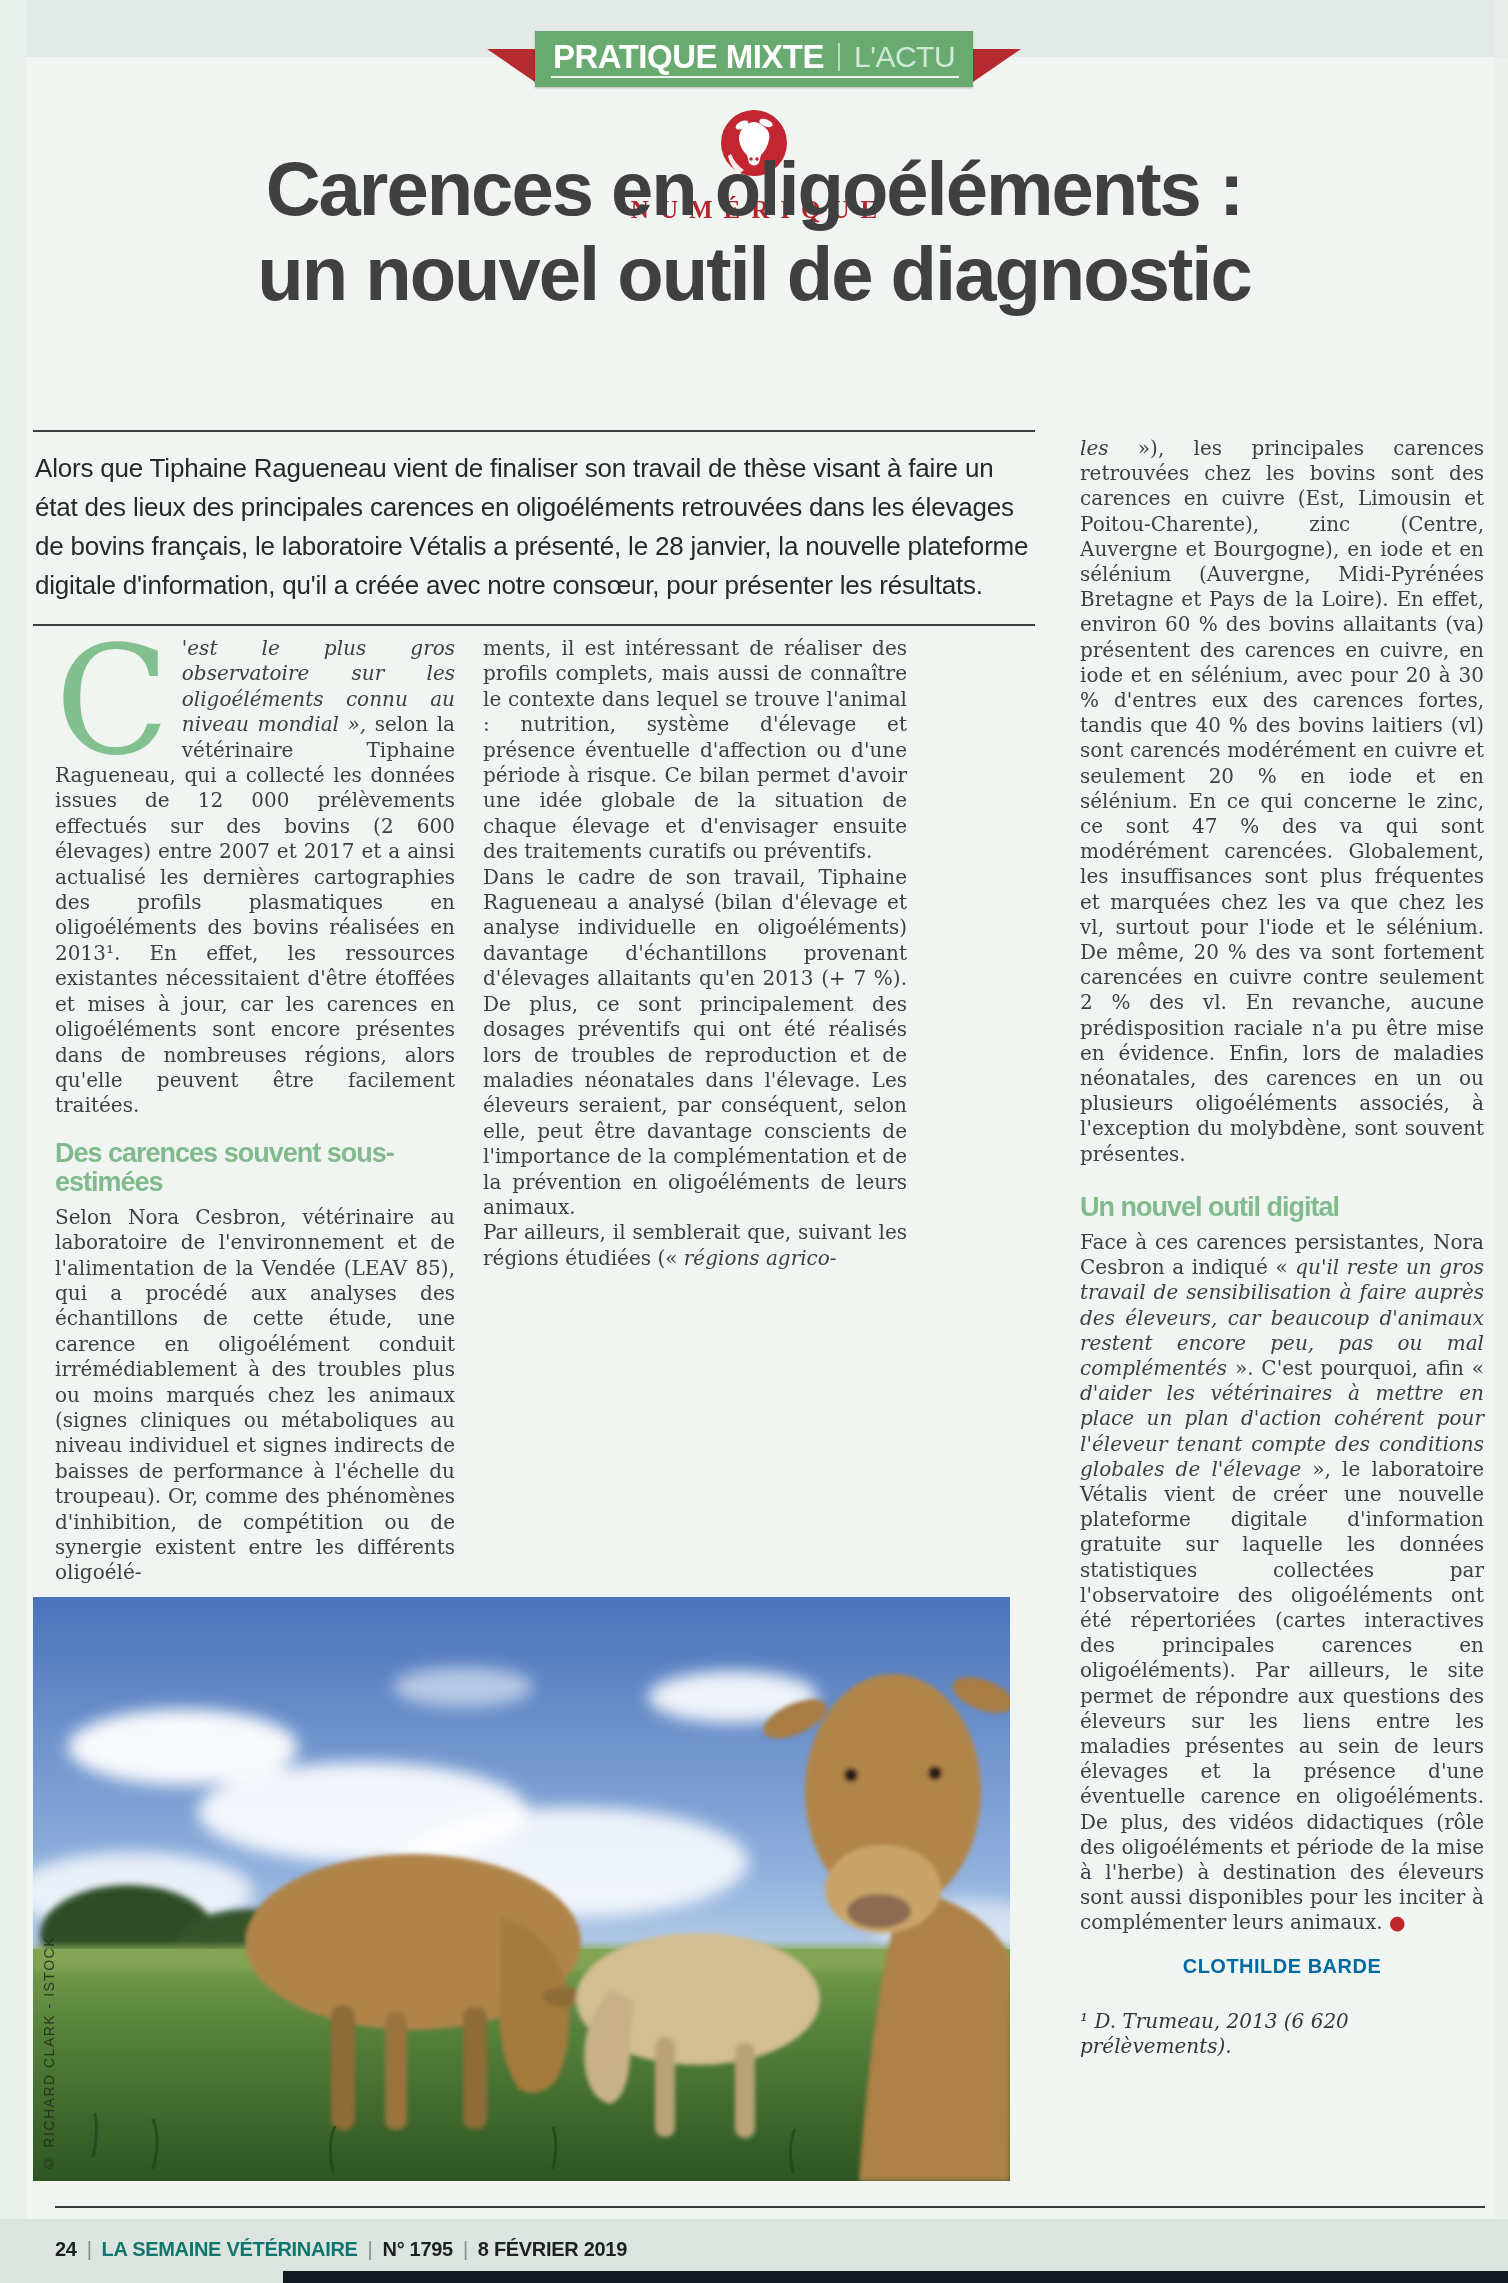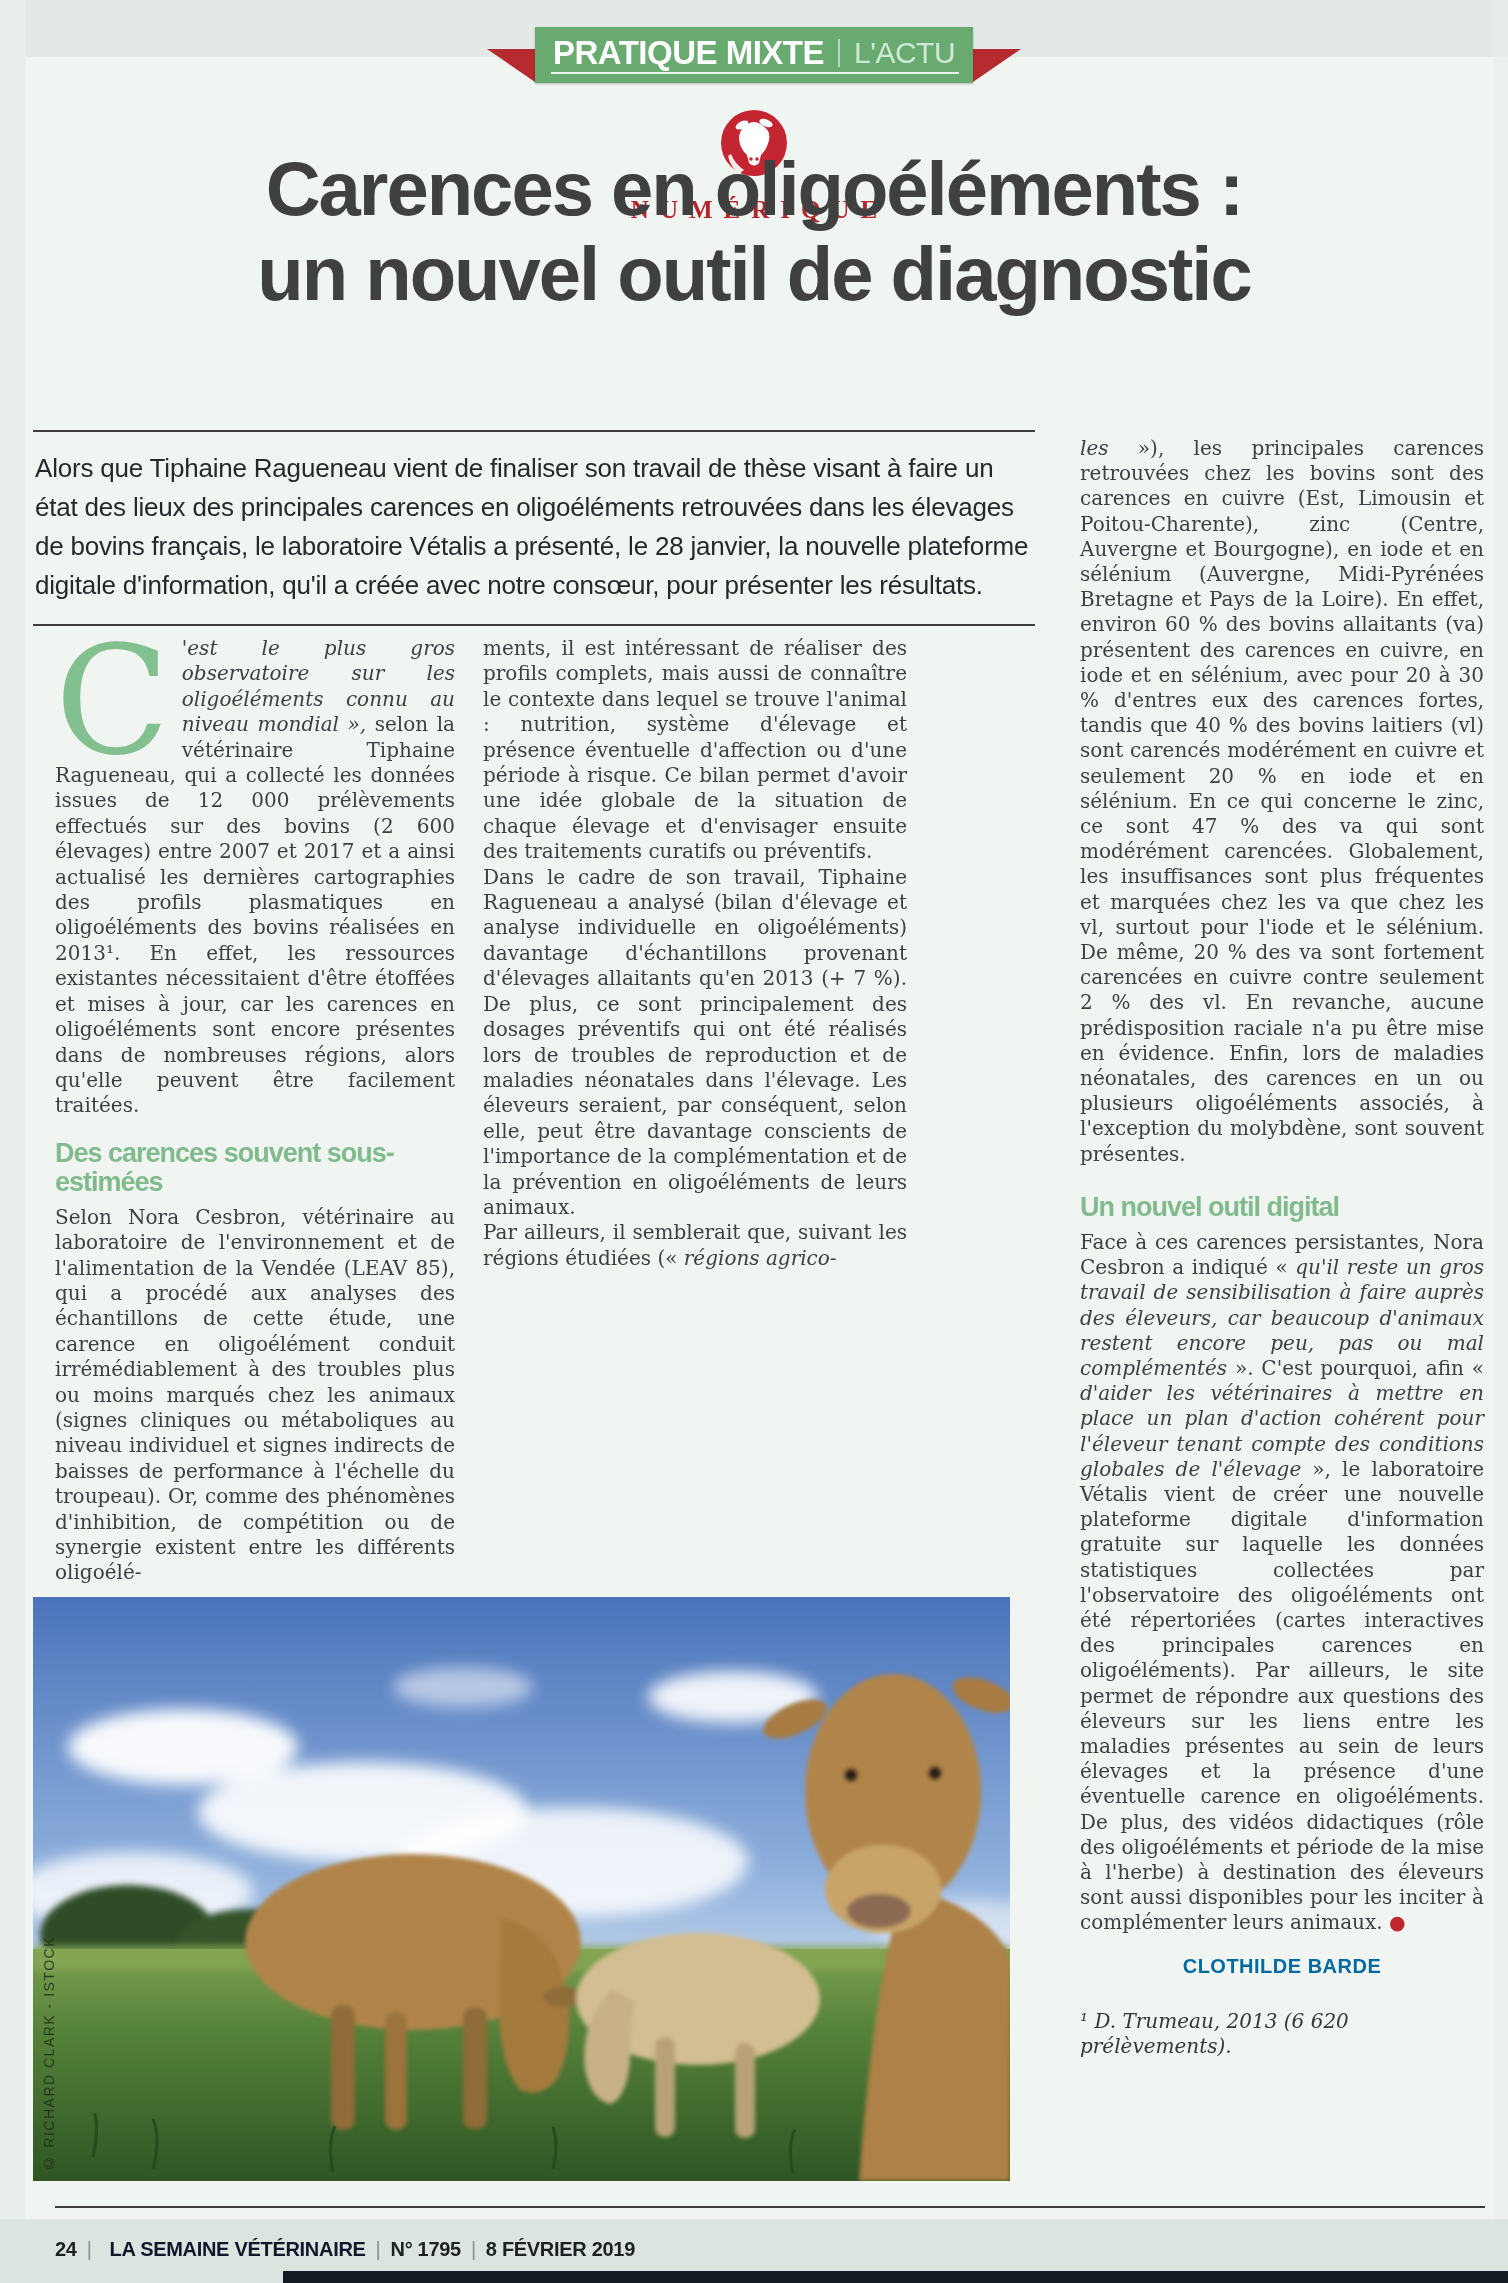--- a/index.html
+++ b/index.html
@@ -6,21 +6,21 @@
   .page{
     position:relative; width:1508px; height:2283px; margin:0 auto;
     background:#f1f5f2; overflow:hidden;
     font-family:"DejaVu Serif", serif; color:#3c4044;
   }
   .top-band{position:absolute;left:0;top:0;width:1508px;height:57px;background:#e3e9e6;}
   .left-edge{position:absolute;left:0;top:0;width:26px;height:2283px;background:#e9efeb;}
   .right-edge{position:absolute;right:0;top:0;width:14px;height:2283px;background:#e9efeb;opacity:.6;}
 
   
-  .badge-row{position:absolute;top:22px;left:0;width:1508px;display:flex;justify-content:center;align-items:center;}
+  .badge-row{position:absolute;top:22px;left:0;width:1508px;display:flex;justify-content:center;align-items:flex-end;}
   .ribbon{margin-top:27px;flex:0 0 auto;}
   .badge{
     position:relative;background:#68aa70;padding:9px 18px 13px 18px;
     display:flex;align-items:center;gap:14px;box-shadow:0 1px 2px rgba(0,0,0,.25);
   }
   .badge::after{content:"";position:absolute;left:16px;right:14px;bottom:9px;height:2px;background:rgba(255,255,255,.85);}
   .badge-left{font-family:"Liberation Sans",sans-serif;font-weight:700;font-size:33px;line-height:34px;color:#ffffff;letter-spacing:-.5px;}
   .badge-div{width:2px;height:28px;background:rgba(255,255,255,.55);}
   .badge-right{font-family:"Liberation Sans",sans-serif;font-weight:400;font-size:30px;line-height:34px;color:#cfe9d6;letter-spacing:-.5px;}
 
@@ -80,21 +80,21 @@
   .footnote{margin-top:30px;font-style:italic;font-size:20px;color:#33373a;text-align:left;}
 
   
   .footer-rule{position:absolute;left:55px;top:2206px;width:1430px;height:2px;background:#3c3c3c;}
   .bottom-band{position:absolute;left:0;top:2219px;width:1508px;height:64px;background:#dce4df;}
   .footer{
     position:absolute;left:55px;top:2238px;display:flex;align-items:baseline;gap:10px;
     font-family:"Liberation Sans",sans-serif;font-weight:700;font-size:20px;letter-spacing:-.3px;color:#1d2023;
   }
   .footer .sep{color:#8a8f8c;font-weight:400;}
-  .footer .mag{color:#0f172a;margin-left:8px;}
+  .footer .mag{color:#0f766e;}
   .bottom-dark{position:absolute;left:283px;top:2271px;width:1225px;height:12px;background:#141a22;}
 </style>
 </head>
 <body>
 
 <div class="page">
   <div class="top-band"></div>
   <div class="left-edge"></div>
   <div class="right-edge"></div>
 

